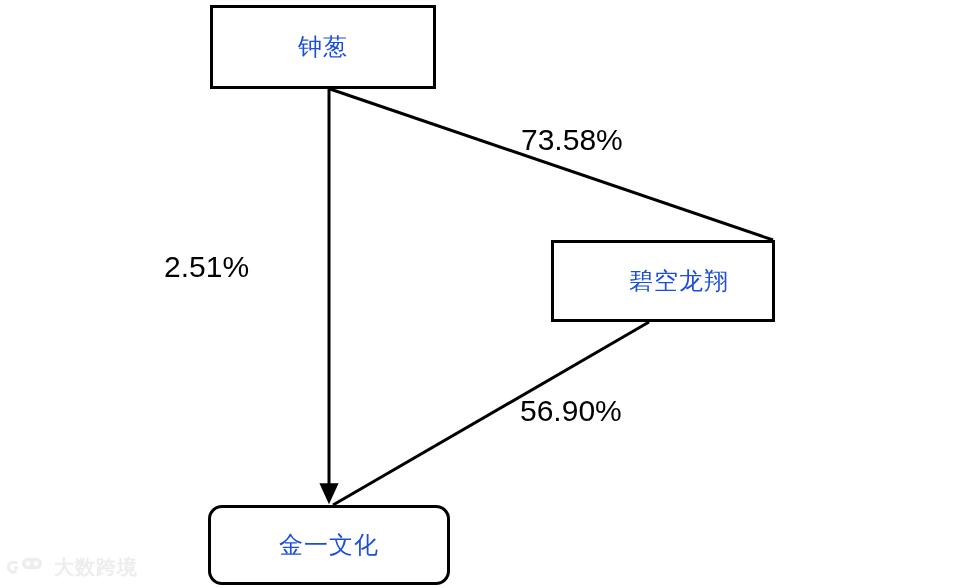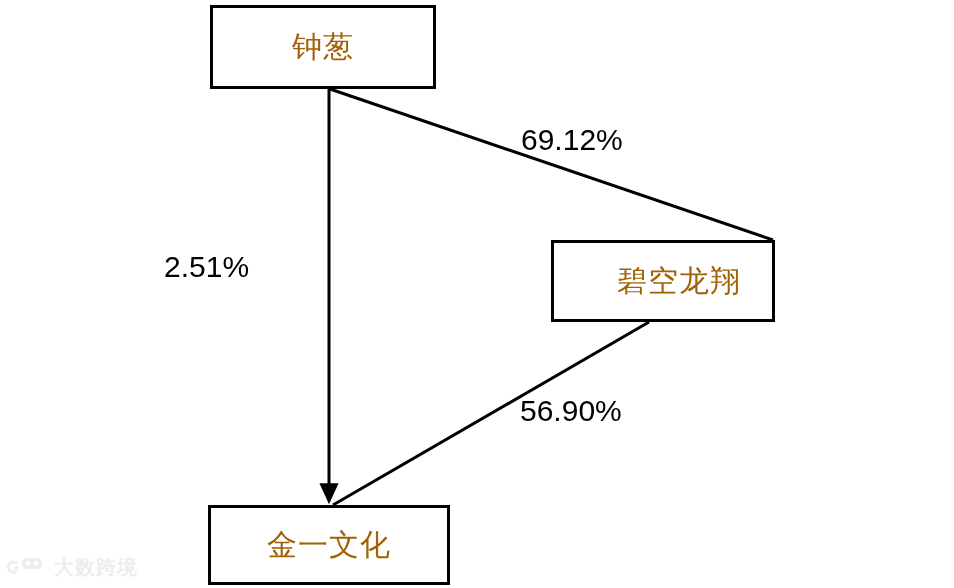--- a/index.html
+++ b/index.html
@@ -28,22 +28,22 @@
     position: absolute;
     box-sizing: border-box;
     border: 3px solid #000000;
     background: #ffffff;
     display: flex;
     align-items: center;
     justify-content: center;
   }
   .entity-label {
     font-family: Liberation Serif, serif;
-    font-size: 30px;
-    color: #a16207;
+    font-size: 24px;
+    color: #1d4ed8;
     letter-spacing: 1px;
     line-height: 1;
     white-space: nowrap;
   }
   #box-zhongcong {
     left: 210px;
     top: 5px;
     width: 226px;
     height: 84px;
   }
@@ -52,20 +52,21 @@
     top: 240px;
     width: 224px;
     height: 82px;
     padding-left: 32px;
   }
   #box-jinyiwenhua {
     left: 208px;
     top: 505px;
     width: 242px;
     height: 80px;
+    border-radius: 14px;
   }
   .edge-label {
     position: absolute;
     font-family: "Liberation Sans", "DejaVu Sans", sans-serif;
     font-size: 30px;
     color: #000000;
     white-space: nowrap;
     background: transparent;
   }
   #label-zhongcong-bikong {
@@ -126,21 +127,21 @@
   </div>
 
   <div class="entity-box" id="box-bikonglongxiang">
     <span class="entity-label">碧空龙翔</span>
   </div>
 
   <div class="entity-box" id="box-jinyiwenhua">
     <span class="entity-label">金一文化</span>
   </div>
 
-  <div class="edge-label" id="label-zhongcong-bikong">69.12%</div>
+  <div class="edge-label" id="label-zhongcong-bikong">73.58%</div>
 
   <div class="edge-label" id="label-zhongcong-jinyi">2.51%</div>
 
   <div class="edge-label" id="label-bikong-jinyi">56.90%</div>
 
   <div id="watermark">
     <svg id="watermark-mark" width="42" height="22" viewBox="0 0 42 22" xmlns="http://www.w3.org/2000/svg">
       <path d="M13 6 C7 3 2 6 2 11 C2 16 7 19 12 17 L11 14 C8 15 5 14 5 11 C5 8 8 6.5 11.5 8.5 Z" fill="#ededed"></path>
       <circle cx="11" cy="12" r="2" fill="#ededed"></circle>
       <rect x="17" y="2" width="20" height="11" rx="5.5" fill="#ededed"></rect>

